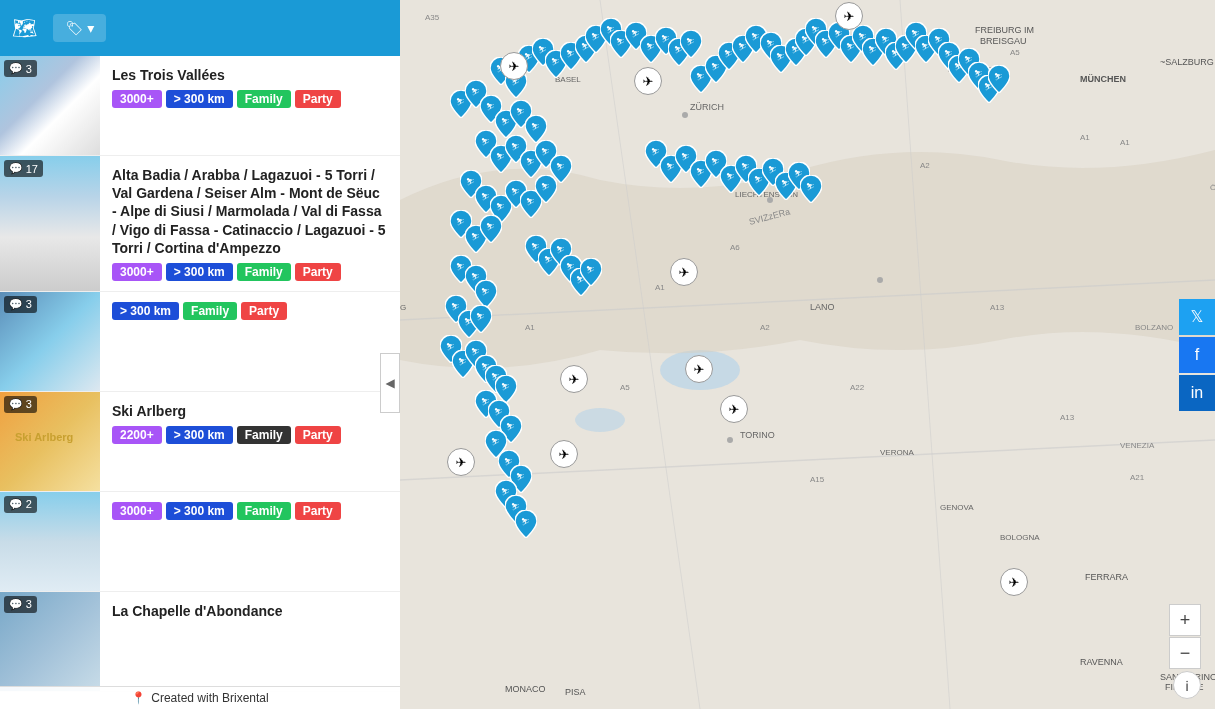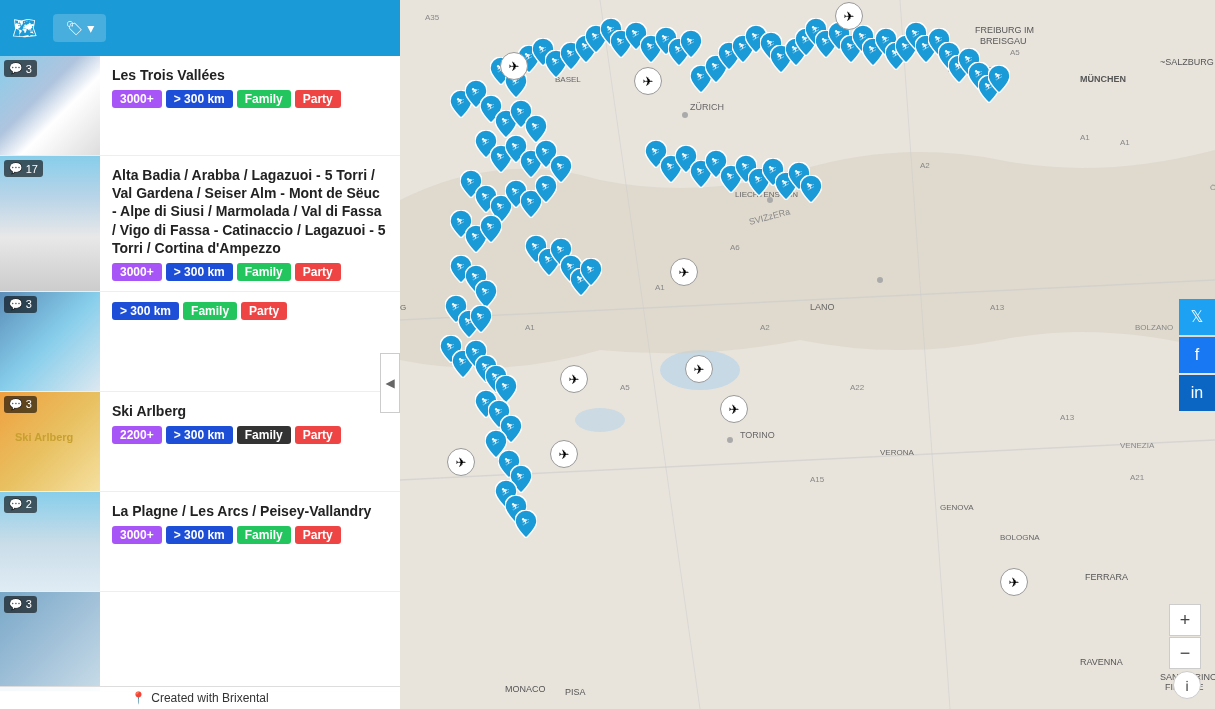--- a/index.html
+++ b/index.html
@@ -344,36 +344,39 @@
         </div>
         <div class="resort-item">
           <div class="resort-thumb thumb-ski5">
             <div class="thumb-badge">
               <span>💬</span>
               <span>2</span>
             </div>
             <div class="thumb-placeholder"></div>
           </div>
           <div class="resort-info">
-            <div class="resort-name">La Plagne / Les Arcs / Peisey-Vallandry</div>
             <div class="resort-tags">
               <span class="tag tag-purple">3000+</span>
               <span class="tag tag-blue">&gt; 300 km</span>
               <span class="tag tag-green">Family</span>
               <span class="tag tag-red">Party</span>
             </div>
           </div>
         </div>
         <div class="resort-item">
           <div class="resort-thumb thumb-ski6">
             <div class="thumb-badge">
               <span>💬</span>
               <span>3</span>
             </div>
             <div class="thumb-placeholder"></div>
+          </div>
+          <div class="resort-info">
+            <div class="resort-name">La Chapelle d'Abondance</div>
+            <div class="resort-tags"></div>
           </div>
         </div>
       </div>
 
     <div class="created-with">
       <span>📍</span>
       <span>Created with Brixental</span>
     </div>
   </div>
 </div>

